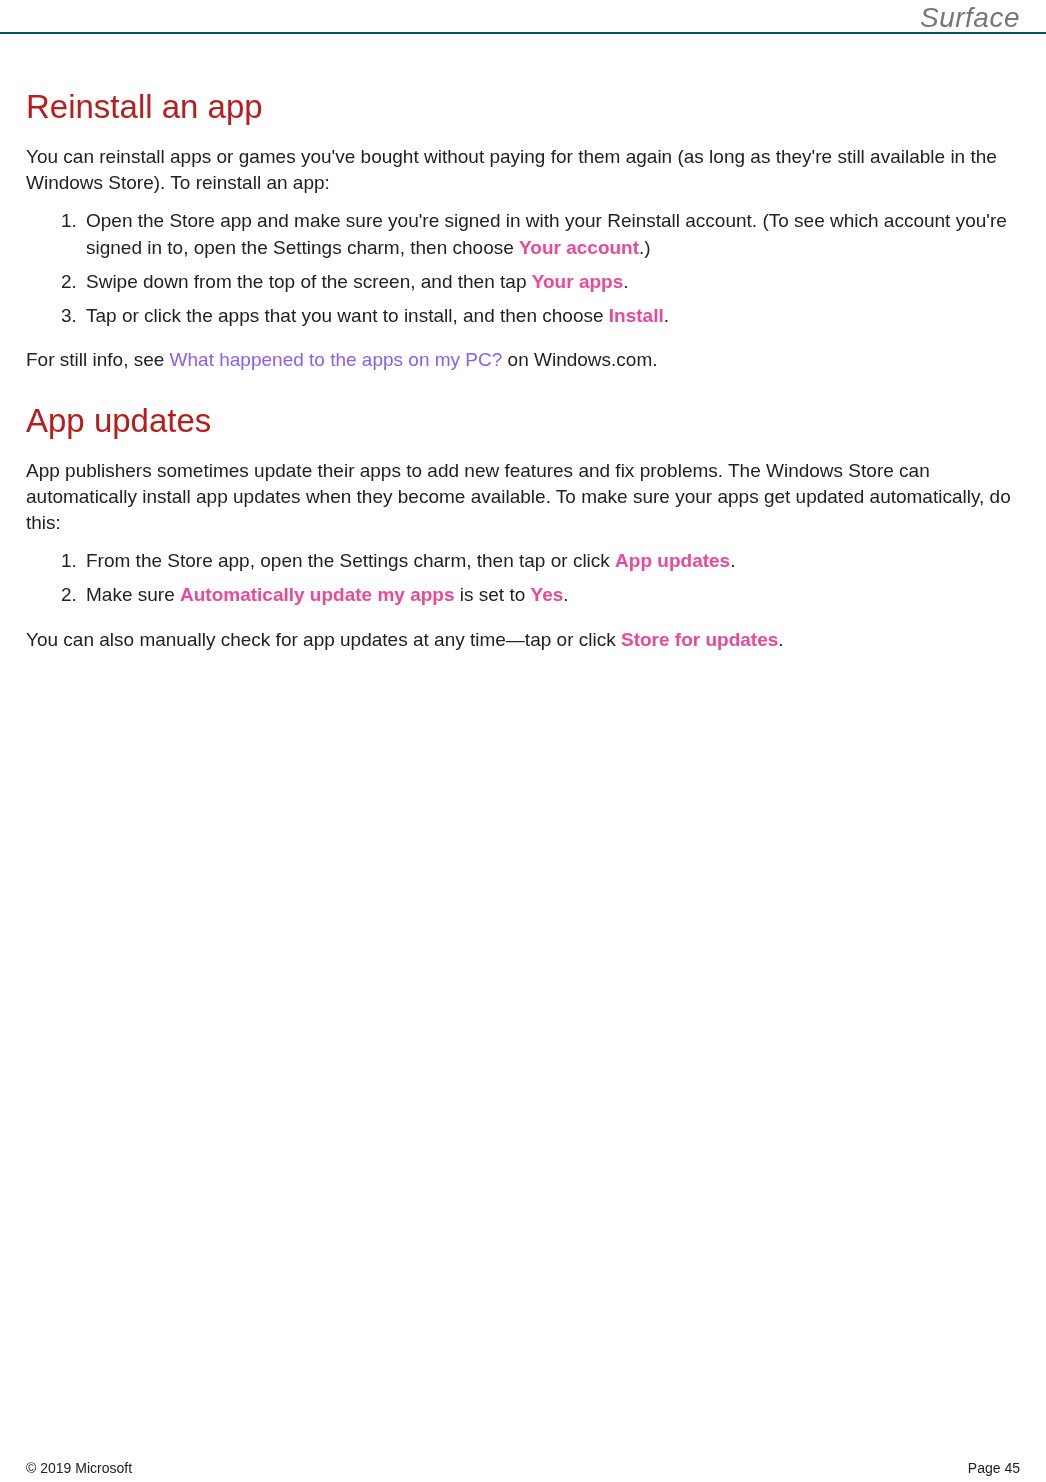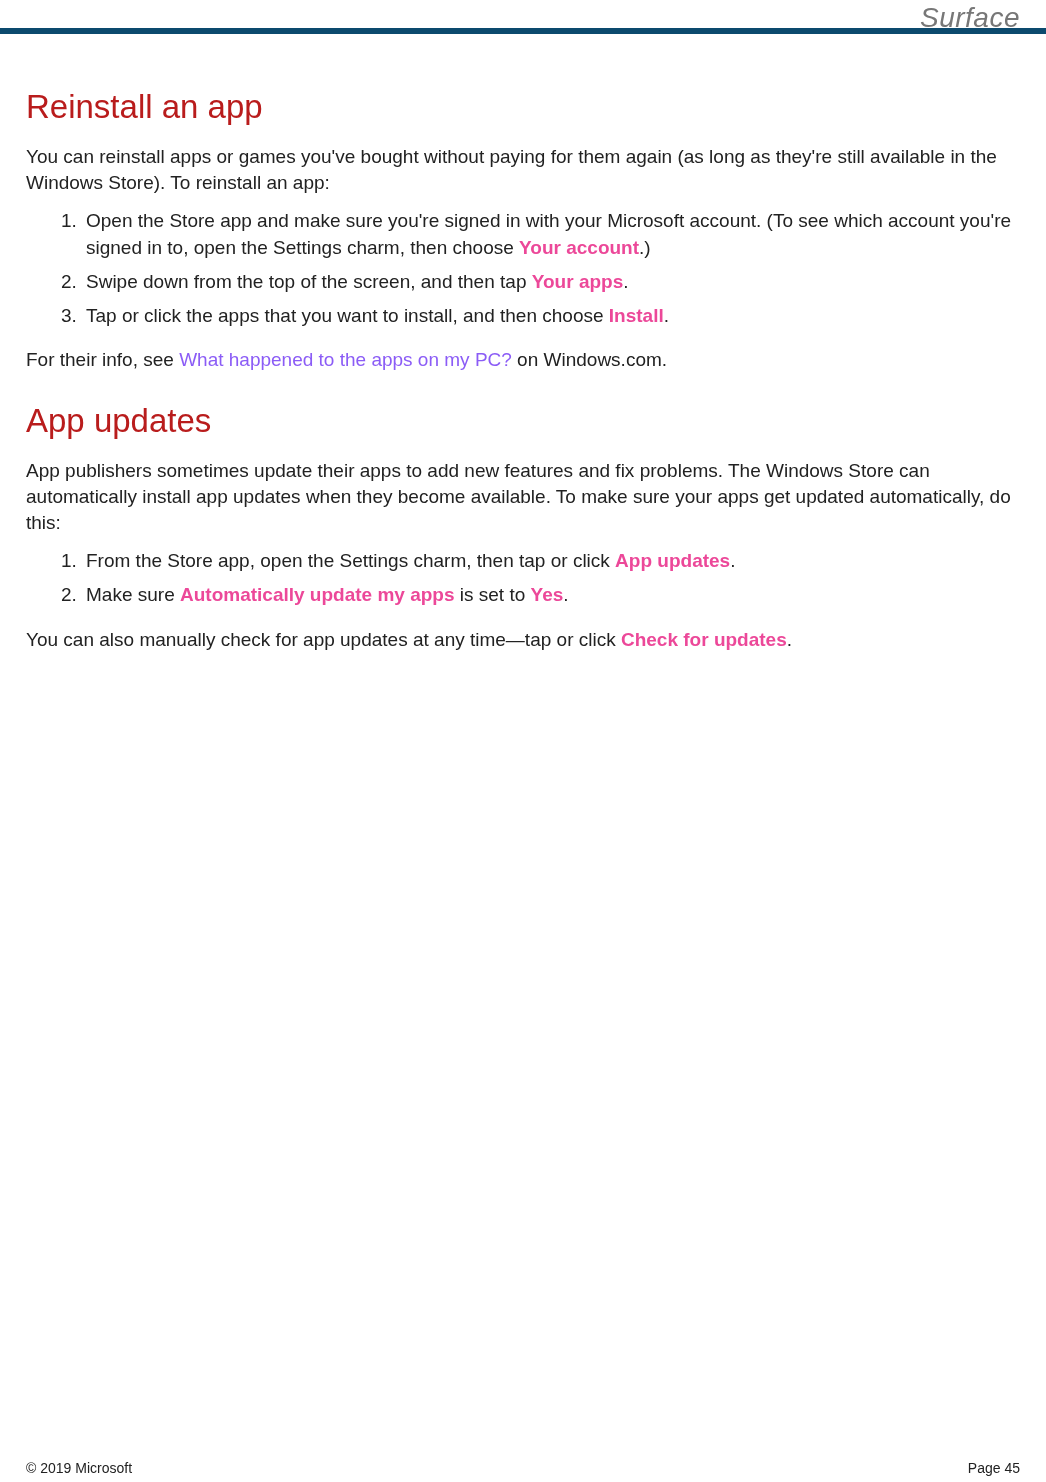--- a/index.html
+++ b/index.html
@@ -17,21 +17,21 @@
     width: 1046px;
     height: 1482px;
     position: relative;
   }
   .header {
     position: absolute;
     top: 0;
     left: 0;
     right: 0;
     height: 34px;
-    border-bottom: 6px solid #0c4a6e;
+    border-bottom: 2px solid #0c4a6e;
   }
   .brand {
     position: absolute;
     right: 26px;
     top: 2px;
     font-size: 28px;
     font-weight: 300;
     color: #777;
     letter-spacing: 0.5px;
     font-style: italic;
@@ -95,49 +95,49 @@
   </div>
 
   <div class="content">
 
     <h1 class="section">Reinstall an app</h1>
 
     <p class="body">You can reinstall apps or games you've bought without paying for them again (as long as they're still available in the Windows Store). To reinstall an app:</p>
 
     <ol class="steps">
       <li>
-        <span>Open the Store app and make sure you're signed in with your Microsoft account. (To see which account you're signed in to, open the Settings charm, then choose </span><span class="bold">Your account</span><span>.)</span>
+        <span>Open the Store app and make sure you're signed in with your Reinstall account. (To see which account you're signed in to, open the Settings charm, then choose </span><span class="bold">Your account</span><span>.)</span>
       </li>
       <li>
         <span>Swipe down from the top of the screen, and then tap </span><span class="bold">Your apps</span><span>.</span>
       </li>
       <li>
         <span>Tap or click the apps that you want to install, and then choose </span><span class="bold">Install</span><span>.</span>
       </li>
     </ol>
 
     <p class="body">
-      <span>For their info, see </span><a href="#" class="link">What happened to the apps on my PC?</a><span> on Windows.com.</span>
+      <span>For still info, see </span><a href="#" class="link">What happened to the apps on my PC?</a><span> on Windows.com.</span>
     </p>
 
     <h1 class="section">App updates</h1>
 
     <p class="body">App publishers sometimes update their apps to add new features and fix problems. The Windows Store can automatically install app updates when they become available. To make sure your apps get updated automatically, do this:</p>
 
     <ol class="steps">
       <li>
         <span>From the Store app, open the Settings charm, then tap or click </span><span class="bold">App updates</span><span>.</span>
       </li>
       <li>
         <span>Make sure </span><span class="bold">Automatically update my apps</span><span> is set to </span><span class="bold">Yes</span><span>.</span>
       </li>
     </ol>
 
     <p class="body">
-      <span>You can also manually check for app updates at any time—tap or click </span><span class="bold">Check for updates</span><span>.</span>
+      <span>You can also manually check for app updates at any time—tap or click </span><span class="bold">Store for updates</span><span>.</span>
     </p>
 
   </div>
 
   <div class="footer">
     <span class="footer-left">© 2019 Microsoft</span>
     <span class="footer-right">Page 45</span>
   </div>
 
 </div>

